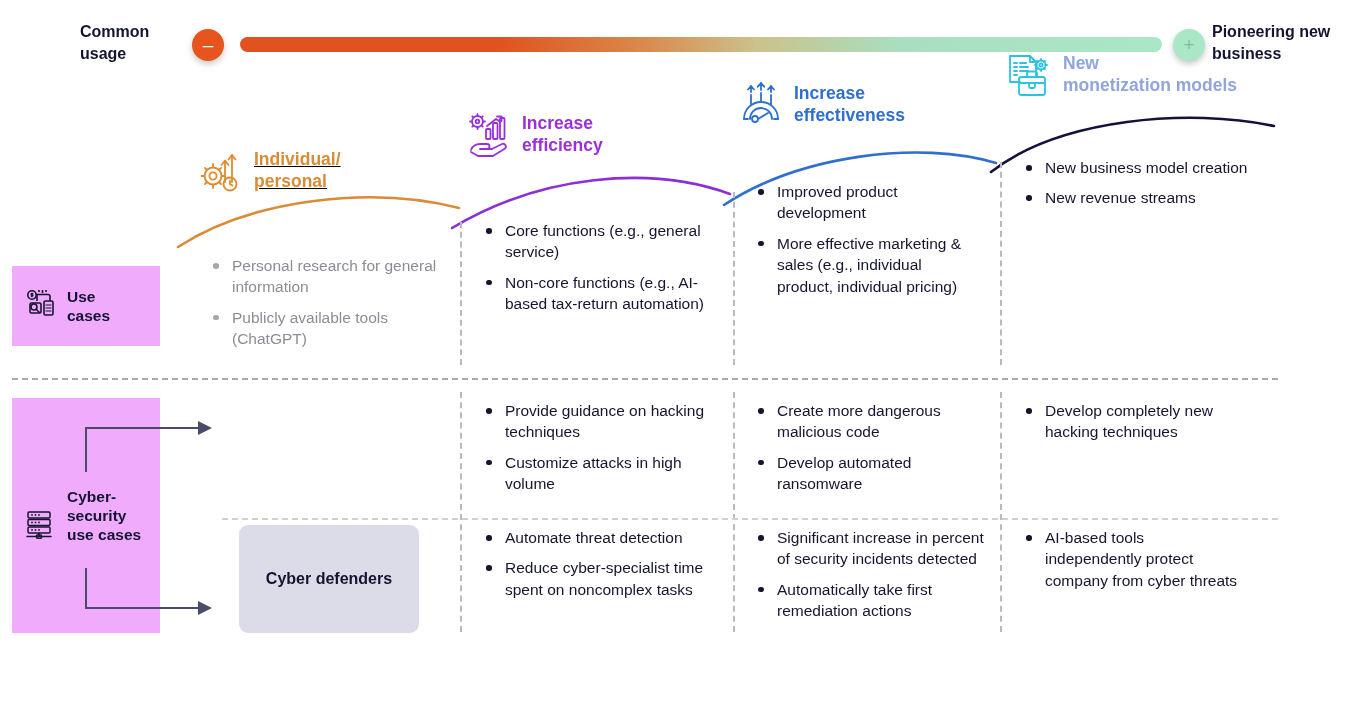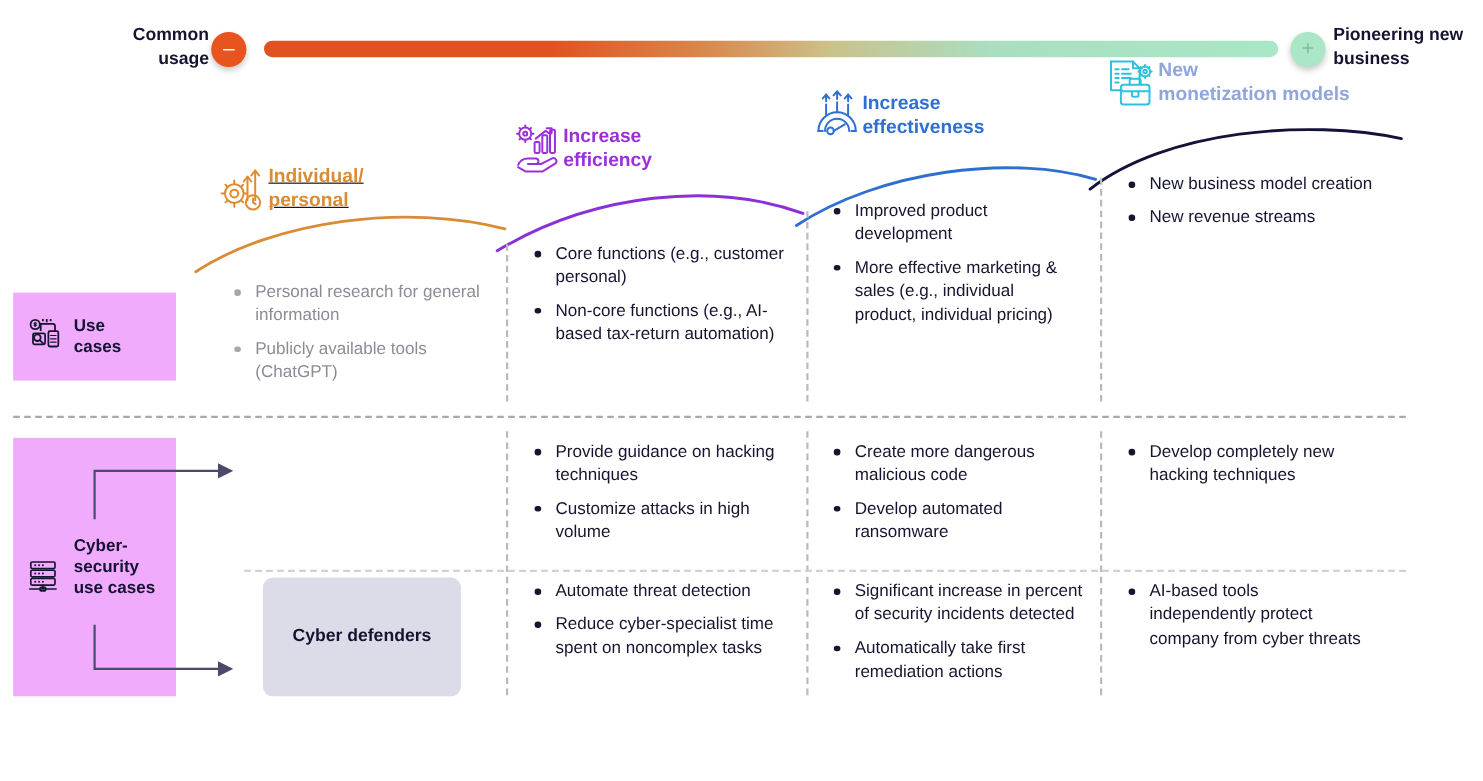--- a/index.html
+++ b/index.html
@@ -12,21 +12,21 @@
   #stage { position: relative; width: 1348px; height: 710px; }
 
   
   .spectrum-label {
     position: absolute;
     font-weight: bold;
     font-size: 16px;
     color: #141432;
     line-height: 1.35;
   }
-  #label-common { left: 80px; top: 21px; width: 110px; text-align: right; }
+  #label-common { left: 80px; top: 21px; width: 110px; text-align: left; }
   #label-pioneer { left: 1212px; top: 21px; width: 150px; text-align: left; }
 
   .endpoint {
     position: absolute;
     width: 32px; height: 32px;
     border-radius: 50%;
     display: flex; align-items: center; justify-content: center;
     font-size: 19px; font-weight: 400; color: #ffffff;
     box-shadow: 0 3px 6px rgba(0,0,0,0.22);
   }
@@ -37,21 +37,21 @@
     position: absolute;
     left: 240px; top: 37px;
     width: 922px; height: 15px;
     border-radius: 8px;
     background: linear-gradient(to right,
         #E0521F 0%, #E0521F 28%, #D98A4E 44%,
         #CBC28C 56%, #A9DFC0 72%, #A9E7C6 100%);
   }
 
   
-  .stage-head { position: absolute; display: flex; align-items: flex-start; gap: 0; }
+  .stage-head { position: absolute; display: flex; align-items: flex-start; gap: 10px; }
   .stage-title { font-size: 17.5px; font-weight: bold; line-height: 1.28; white-space: pre-line; }
   .stage-icon { flex: 0 0 auto; }
 
   #head-1 { left: 198px; top: 148px; text-decoration: underline; }
   #head-1 .stage-title { color: #D98B35; }
   #head-2 { left: 466px; top: 112px; }
   #head-2 .stage-title { color: #9B30D9; }
   #head-3 { left: 738px; top: 82px; }
   #head-3 .stage-title { color: #2F6FD0; }
   #head-4 { left: 1005px; top: 52px; }
@@ -270,21 +270,21 @@
 
   <div class="bullets muted" style="left:205px; top:255px; width:250px;">
     <ul>
       <li>Personal research for general information</li>
       <li>Publicly available tools (ChatGPT)</li>
     </ul>
   </div>
 
   <div class="bullets" style="left:478px; top:220px; width:235px;">
     <ul>
-      <li>Core functions (e.g., customer personal)</li>
+      <li>Core functions (e.g., general service)</li>
       <li>Non-core functions (e.g., AI-based tax-return automation)</li>
     </ul>
   </div>
 
   <div class="bullets" style="left:750px; top:181px; width:225px;">
     <ul>
       <li>Improved product development</li>
       <li>More effective marketing &amp; sales (e.g., individual product, individual pricing)</li>
     </ul>
   </div>

